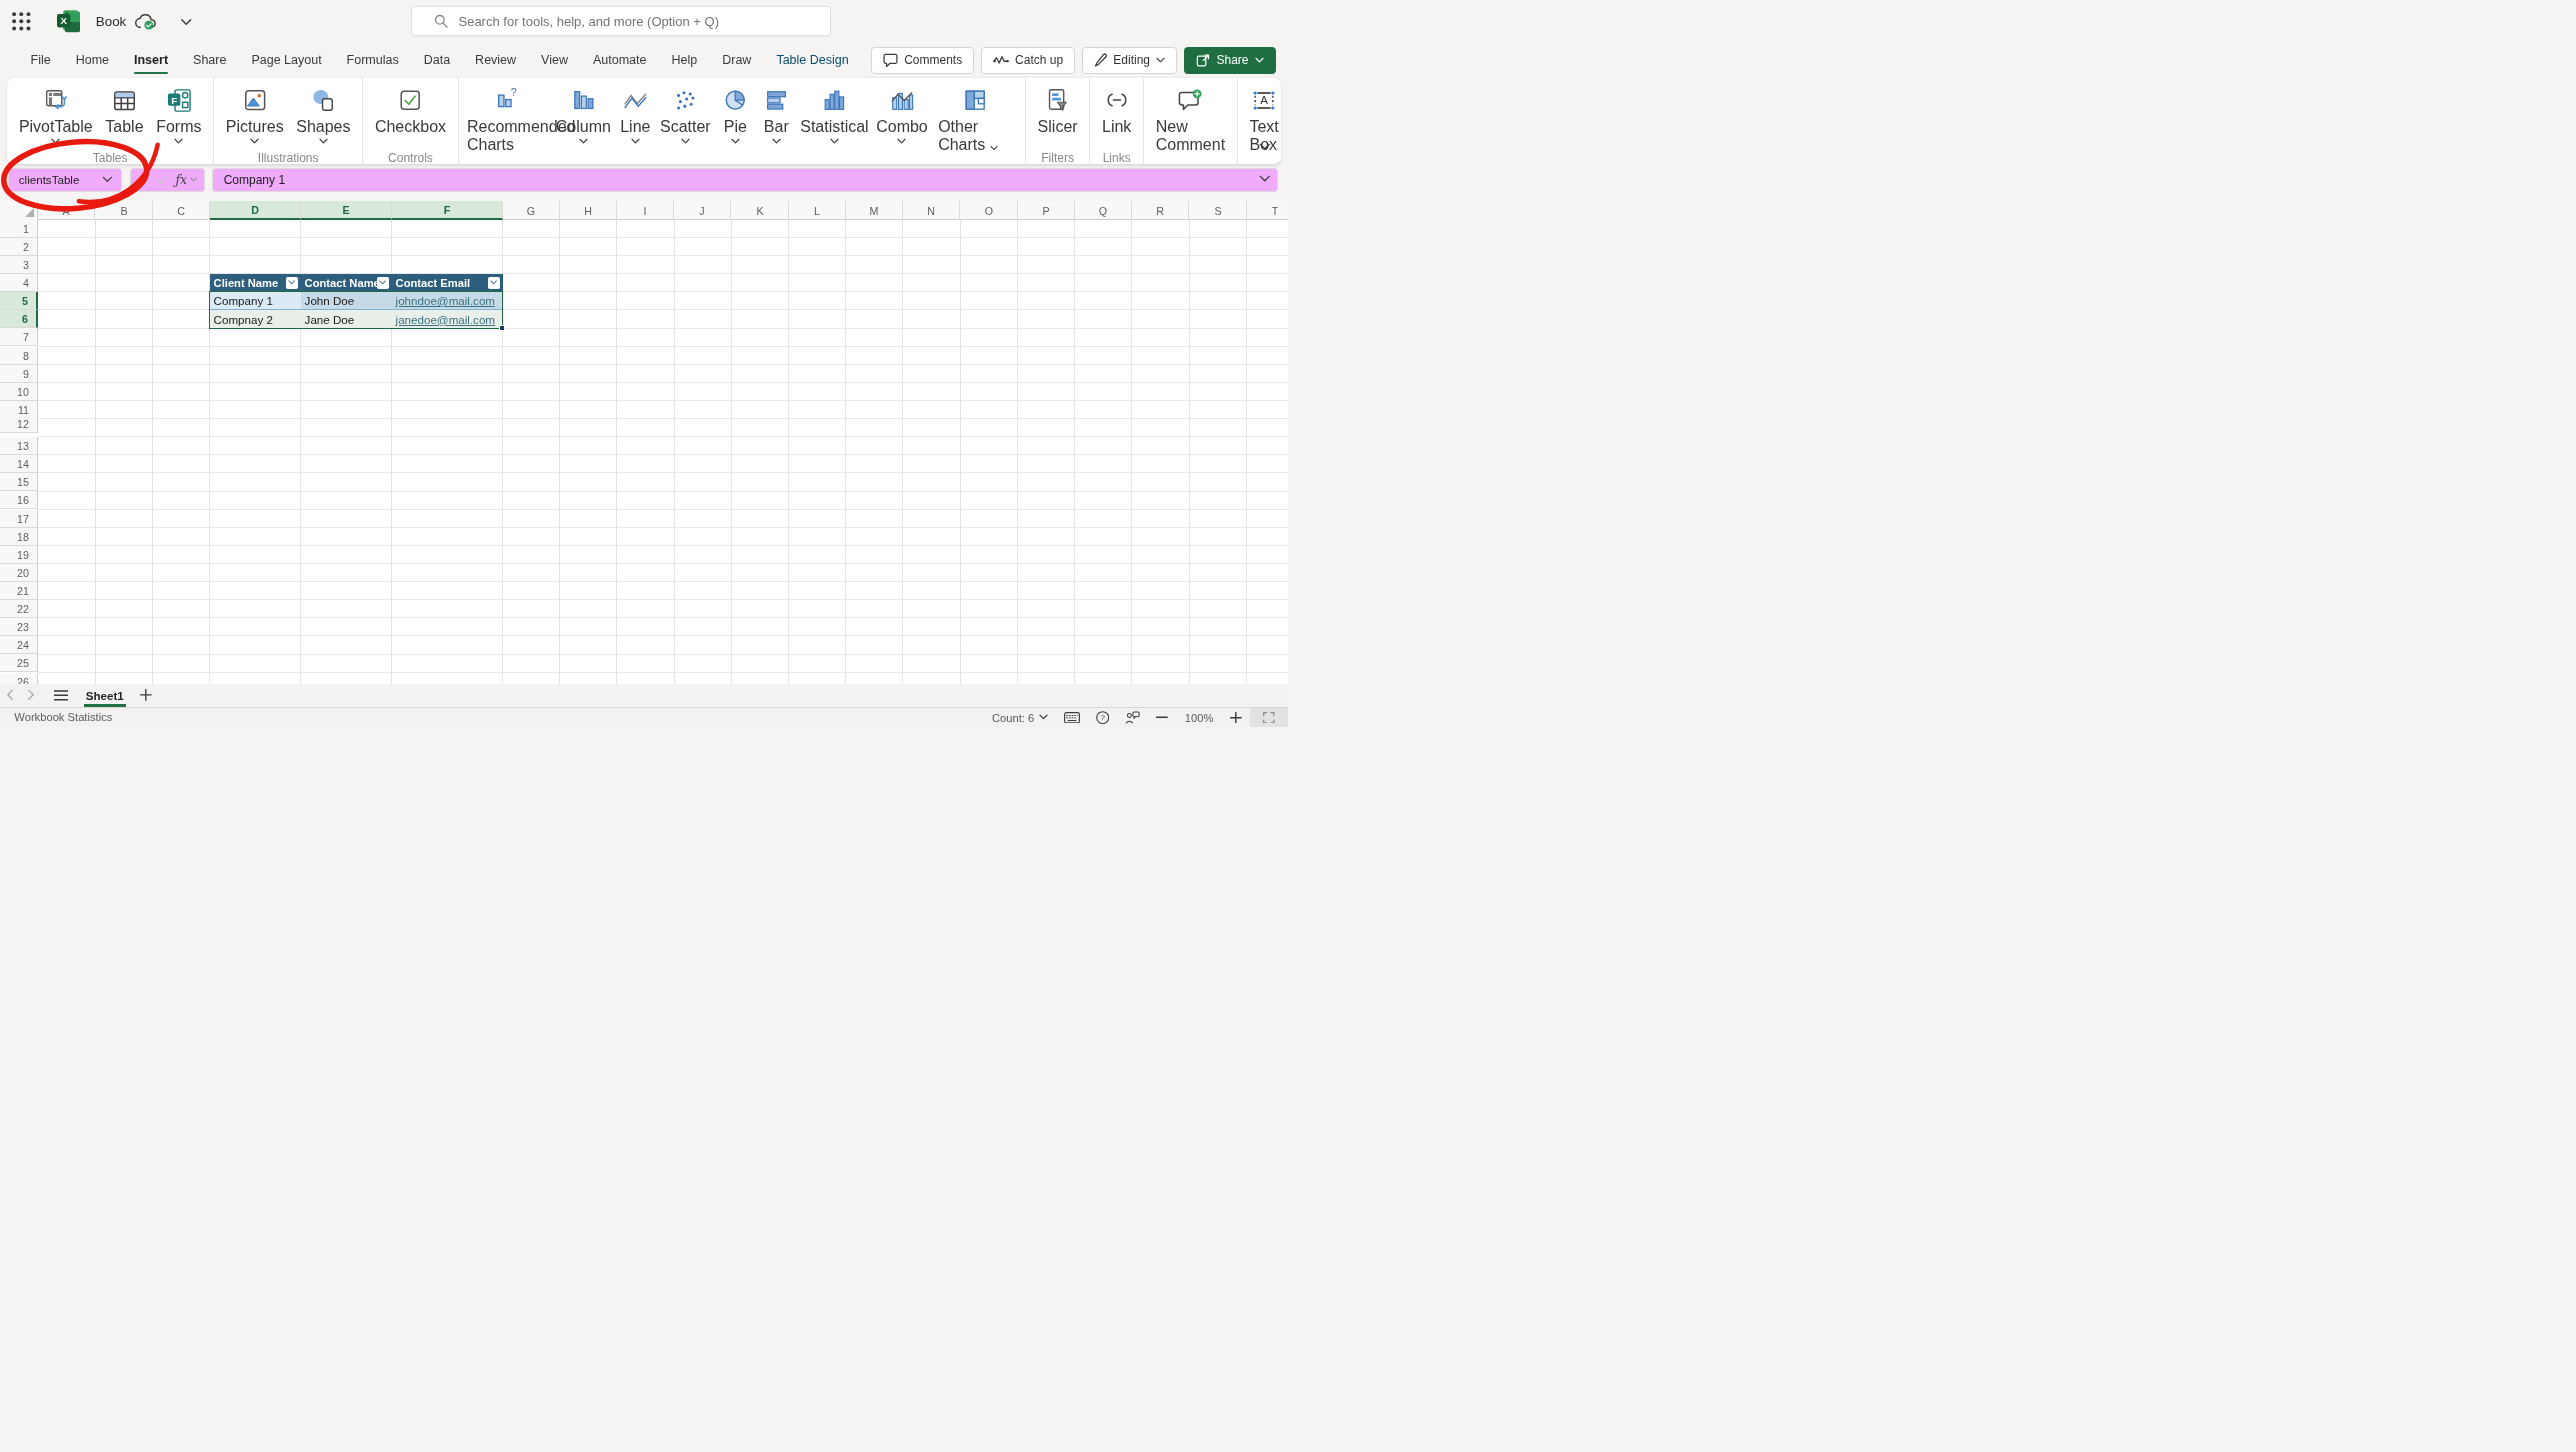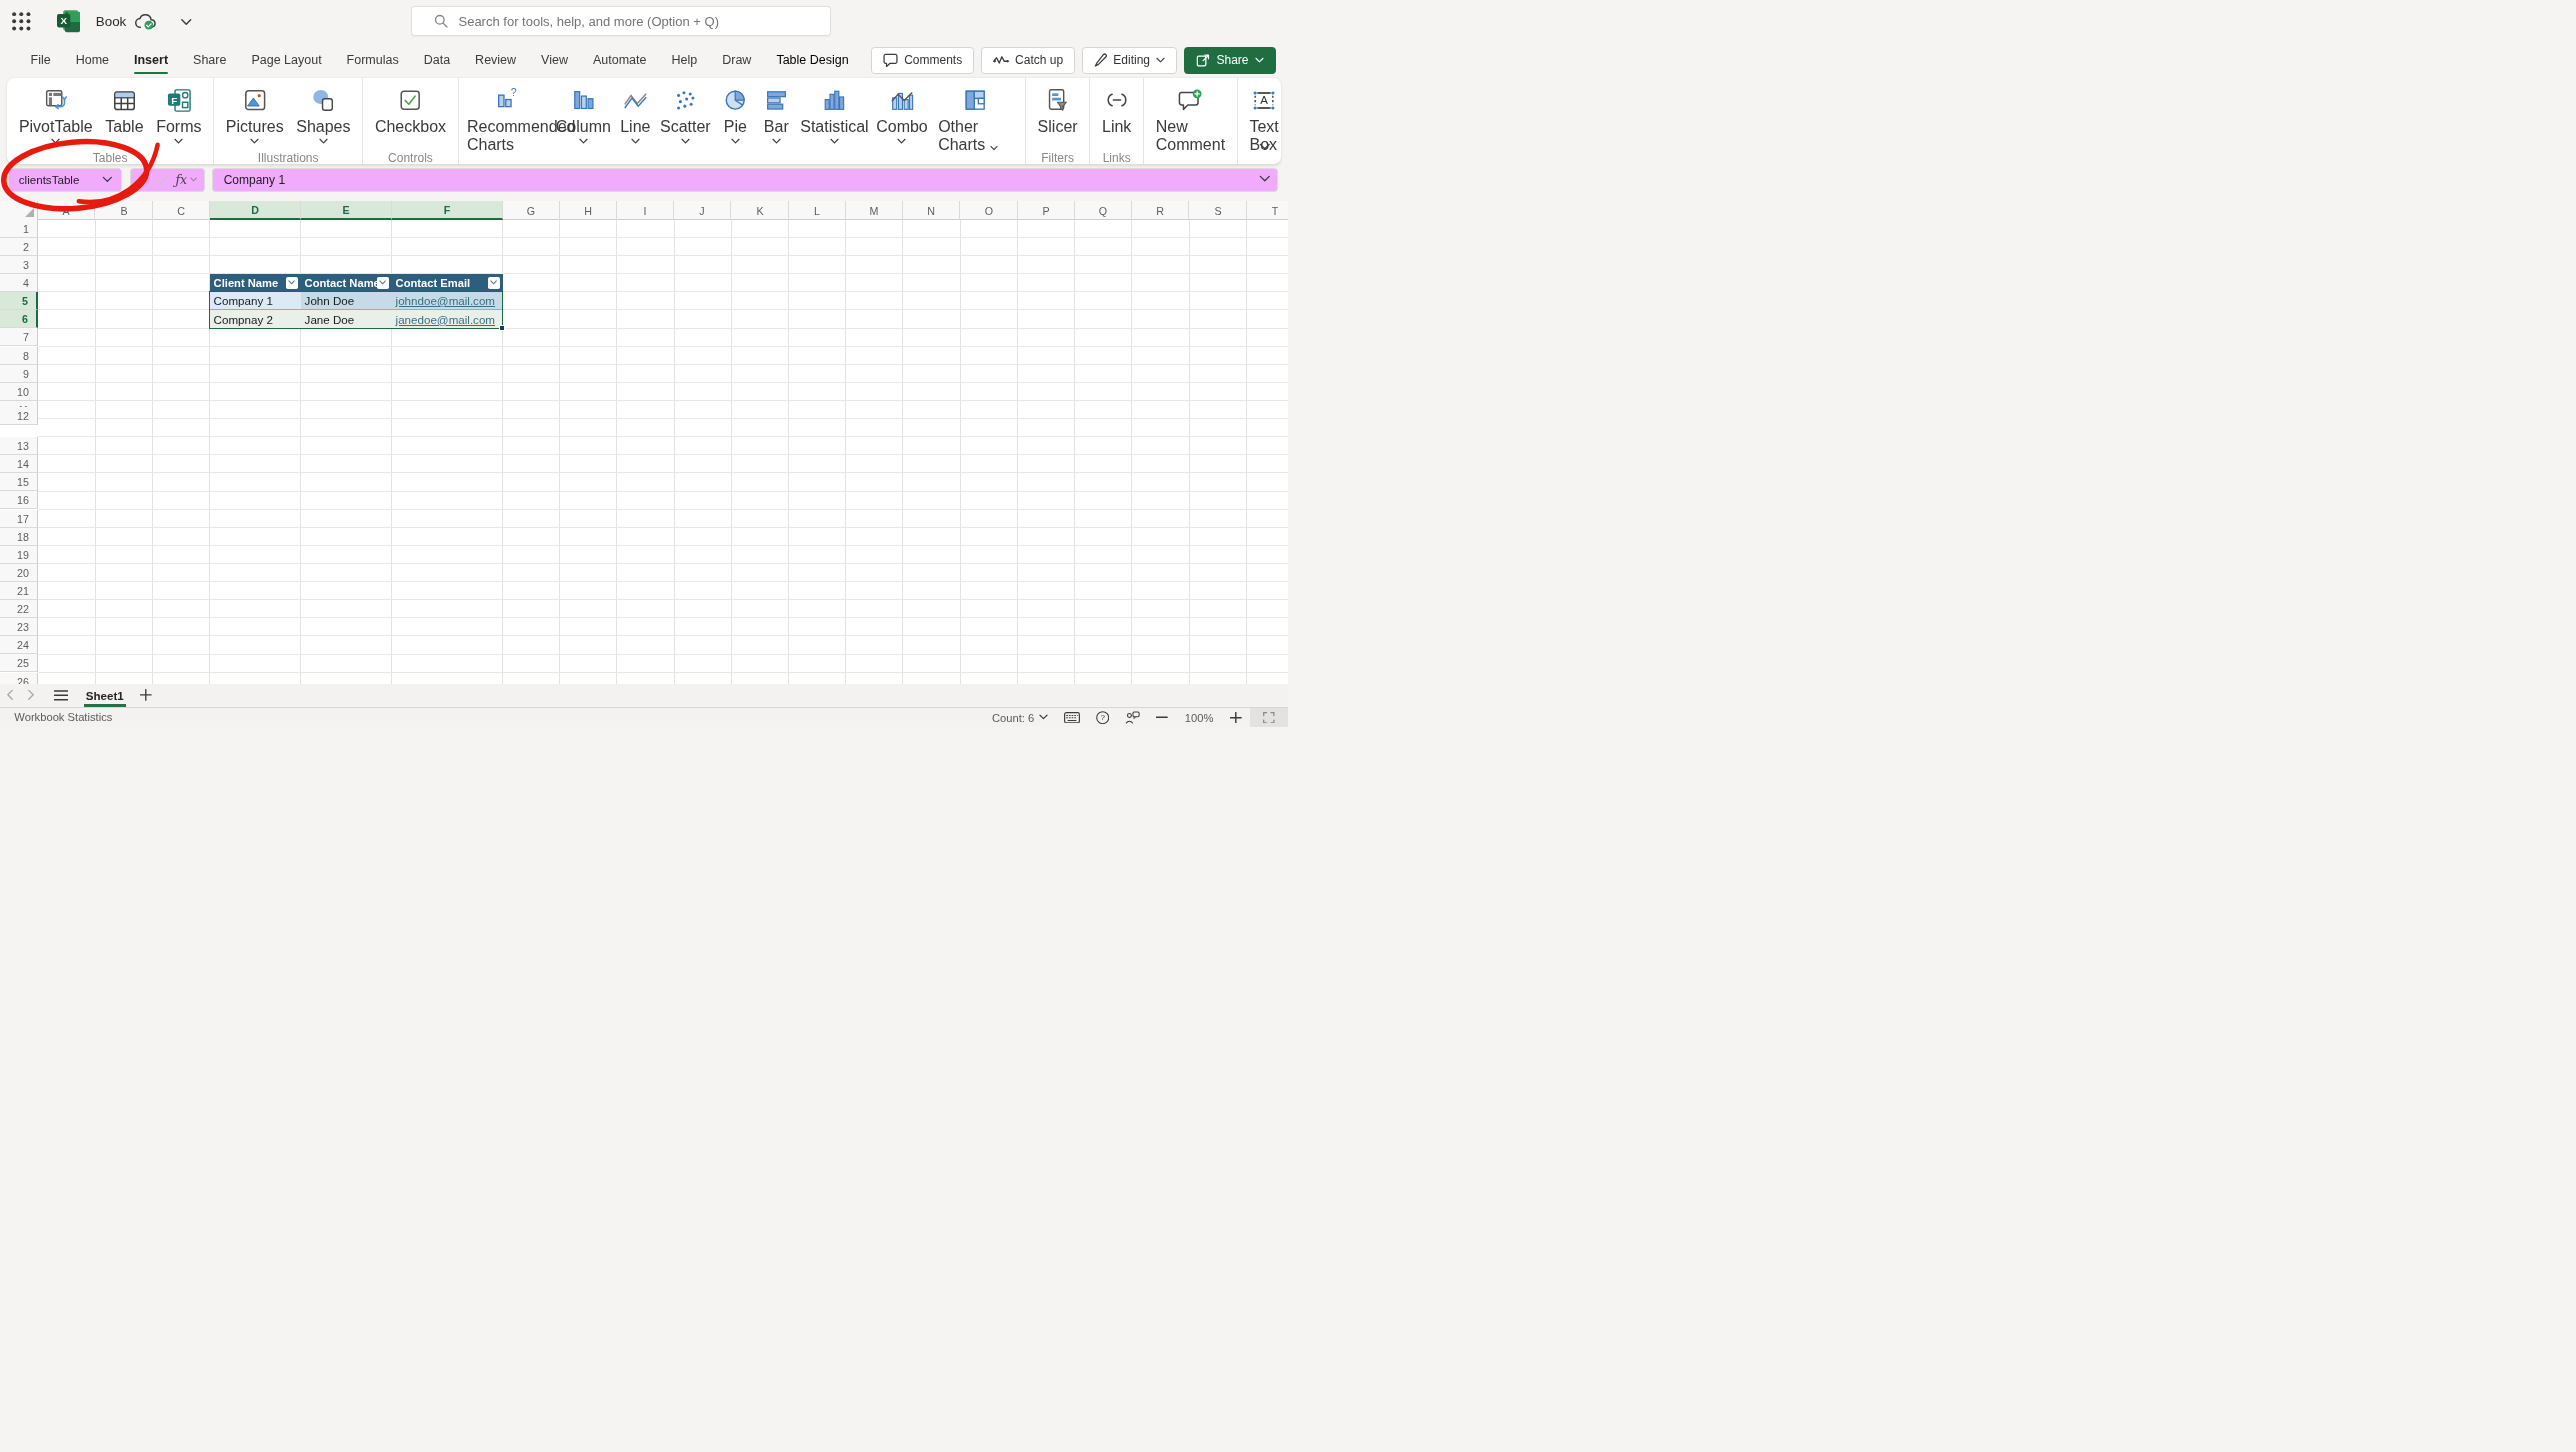--- a/index.html
+++ b/index.html
@@ -21,21 +21,21 @@
   .searchbox input { border:none; outline:none; flex:1; margin-left:10.7px; font-size:13px; color:#444;
     font-family:"Liberation Sans","DejaVu Sans",sans-serif; background:transparent; }
   .searchbox input::placeholder { color:#767472; }
 
   
   .menubar { position:absolute; left:0; top:43px; width:1288px; height:34px; display:flex; align-items:center; }
   .menu-items { display:flex; align-items:center; margin-left:18px; }
   .menu-item { position:relative; font-size:12.5px; color:#3b3a39; padding:7.2px 12.5px; cursor:pointer; white-space:nowrap; }
   .menu-item.active { font-weight:bold; color:#222; }
   .menu-item.active::after { content:""; position:absolute; left:12.5px; right:12.5px; bottom:0; height:2.7px; border-radius:1.8px; background:#217346; }
-  .menu-item.contextual { color:#000000; }
+  .menu-item.contextual { color:#0c4a6e; }
   .menu-actions { position:absolute; right:12.5px; top:3.6px; display:flex; align-items:center; gap:7.2px; }
   .action-btn { height:27px; background:#fff; border:0.9px solid #d6d4d2; border-radius:3.6px;
     display:flex; align-items:center; gap:6.3px; padding:0 10.7px; font-size:12px; color:#333; cursor:pointer; }
   .action-btn.primary { background:#1e6e42; border-color:#1e6e42; color:#fff; }
   .action-btn .chev svg path { stroke:#444; }
   .action-btn.primary .chev svg path { stroke:#fff; }
 
   
   .ribbon { position:absolute; left:7.2px; top:78px; width:1274px; height:86px; background:#fff;
     border-radius:7.2px; box-shadow:0 1.4px 3.2px rgba(0,0,0,.1), 0 0 1.8px rgba(0,0,0,.06); display:flex; }
@@ -656,21 +656,21 @@
     <div class="row-head" style="top: 127px; height: 18px;">7</div>
     <div class="gridline-h" style="top: 163px;"></div>
     <div class="row-head" style="top: 146px; height: 18px;">8</div>
     <div class="gridline-h" style="top: 181px;"></div>
     <div class="row-head" style="top: 164px; height: 18px;">9</div>
     <div class="gridline-h" style="top: 199px;"></div>
     <div class="row-head" style="top: 182px; height: 18px;">10</div>
     <div class="gridline-h" style="top: 217px;"></div>
     <div class="row-head" style="top: 200px; height: 18px;">11</div>
     <div class="gridline-h" style="top: 235px;"></div>
-    <div class="row-head" style="top: 206px; height: 18px; padding-left: 12px;">12</div>
+    <div class="row-head" style="top: 214px; height: 18px; padding-left: 12px;">12</div>
     <div class="gridline-h" style="top: 253px;"></div>
     <div class="row-head" style="top: 236px; height: 18px;">13</div>
     <div class="gridline-h" style="top: 271px;"></div>
     <div class="row-head" style="top: 254px; height: 18px;">14</div>
     <div class="gridline-h" style="top: 290px;"></div>
     <div class="row-head" style="top: 272px; height: 18px;">15</div>
     <div class="gridline-h" style="top: 308px;"></div>
     <div class="row-head" style="top: 290px; height: 18px;">16</div>
     <div class="gridline-h" style="top: 326px;"></div>
     <div class="row-head" style="top: 309px; height: 18px;">17</div>

